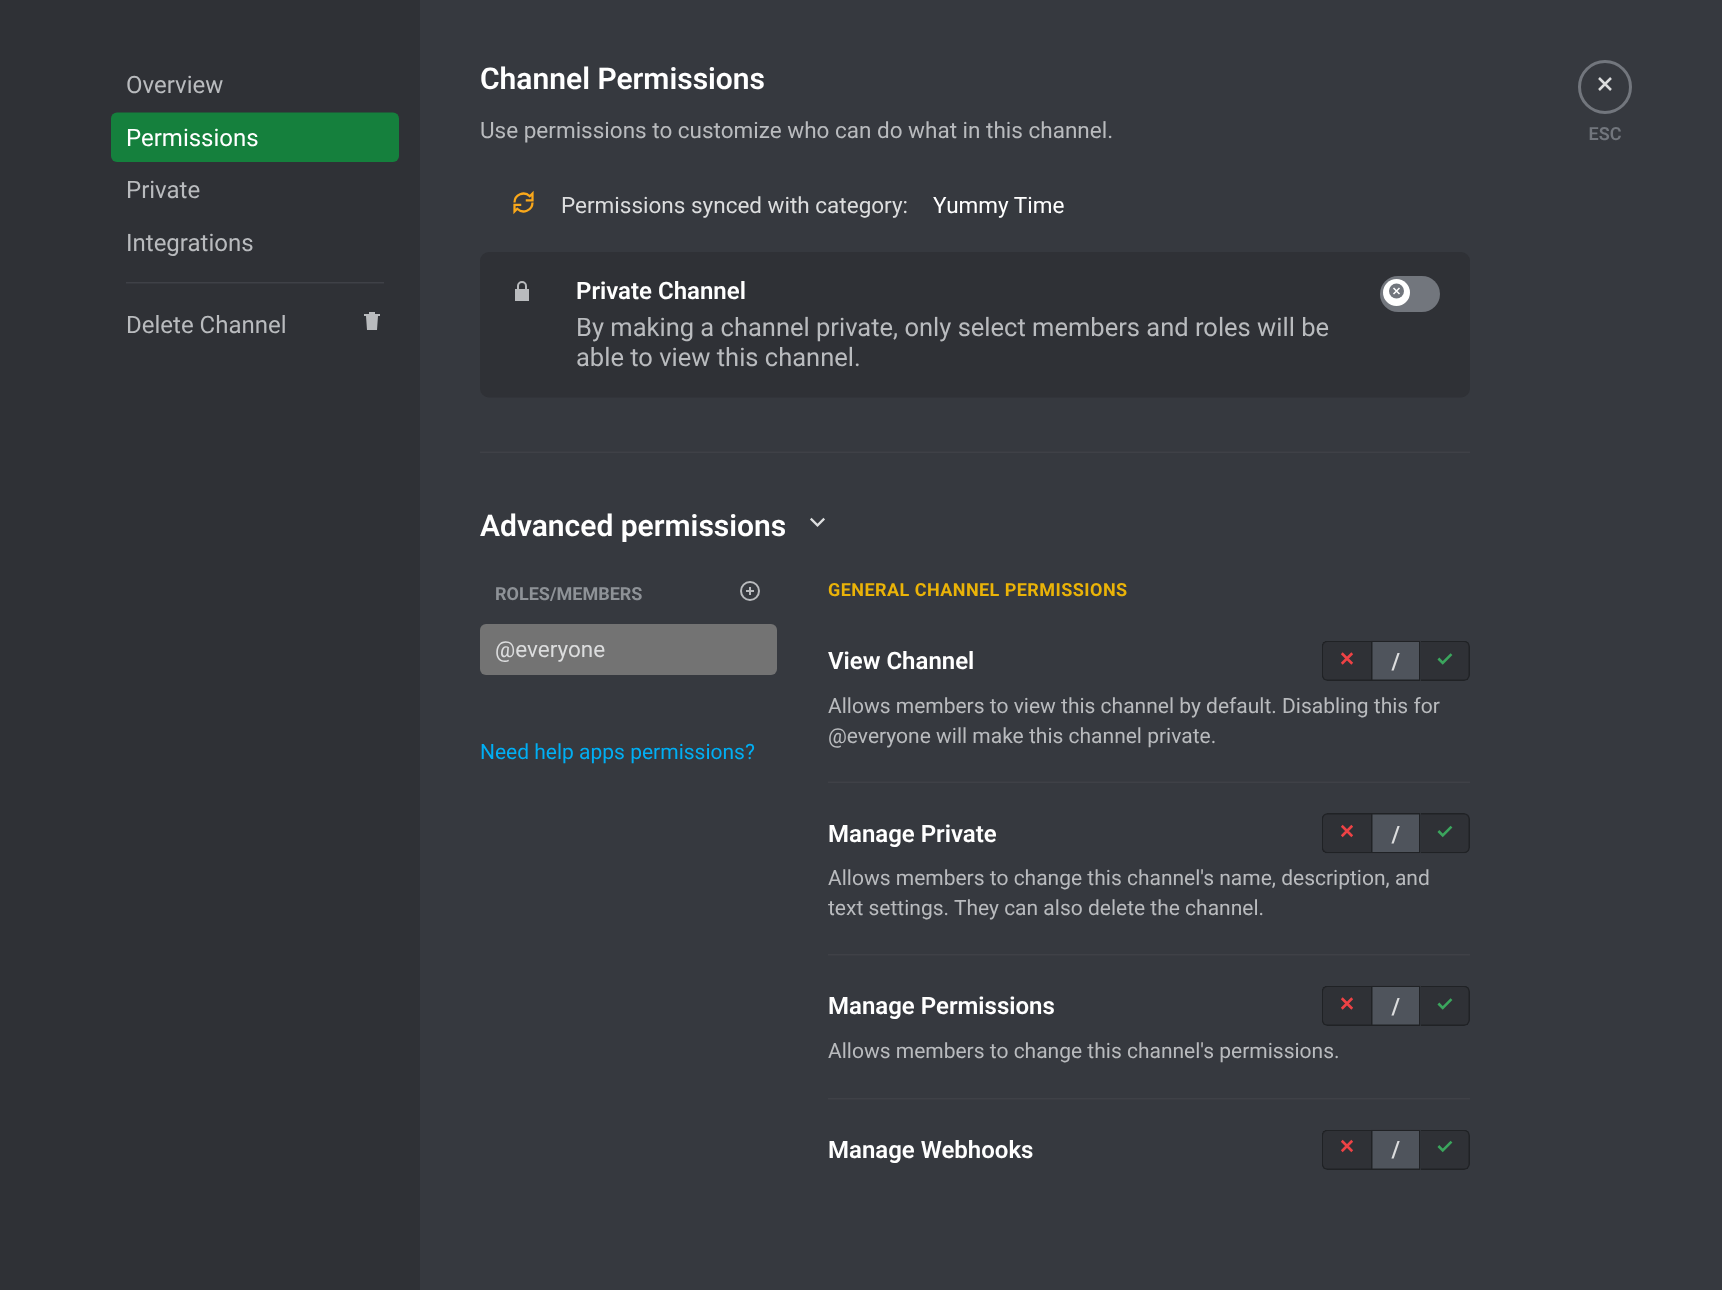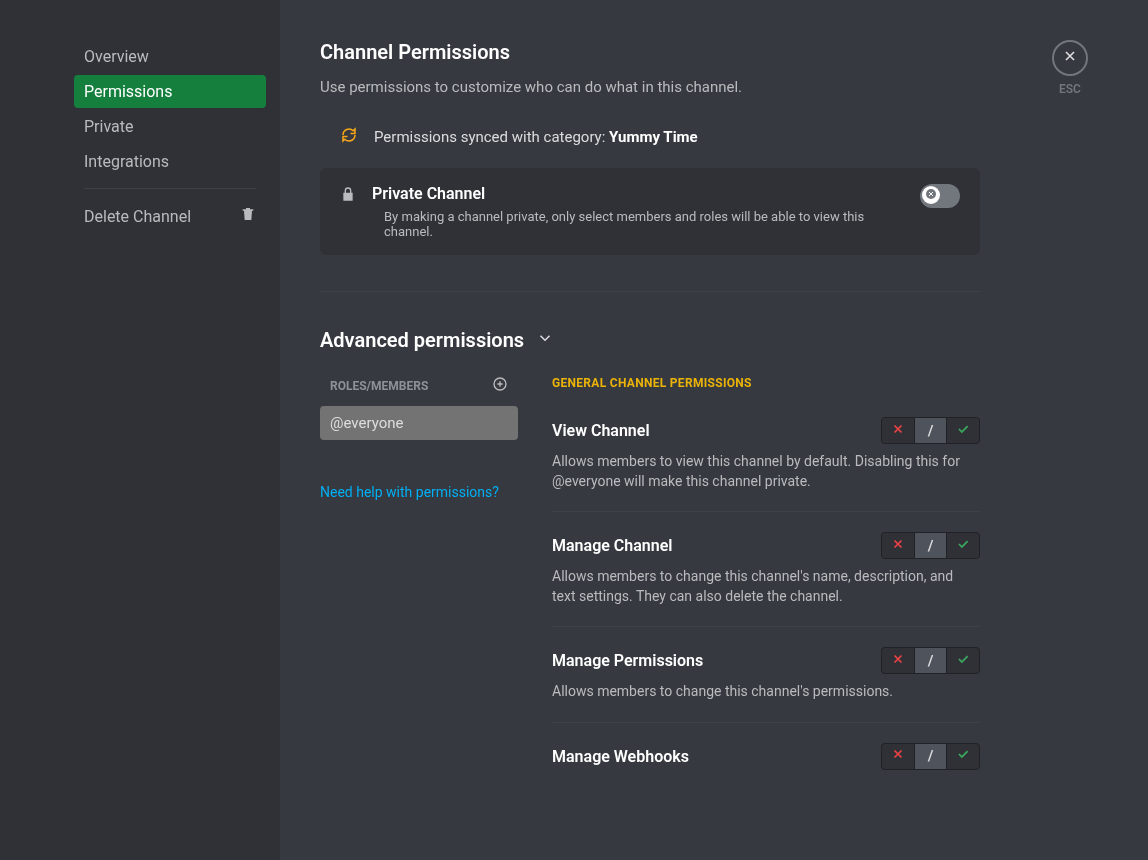--- a/index.html
+++ b/index.html
@@ -69,32 +69,32 @@
     margin-bottom: 30px;
   }
   .sync-row {
     display: flex;
     align-items: center;
     gap: 16px;
     padding-left: 20px;
     margin-bottom: 20px;
   }
   .sync-text { color: #dcddde; }
-  .sync-text b { color: #fff; font-weight: 700; }
+  .sync-text b { color: #fff; font-weight: 400; margin-left: 13px; }
   .private-card {
     background: #2f3136;
     border-radius: 6px;
     padding: 16px 20px;
     display: flex;
     align-items: flex-start;
-    gap: 16px;
+    gap: 28px;
   }
   .private-card .pc-body { flex: 1; }
   .pc-title { color: #fff; font-weight: 600; font-size: 16px; margin-bottom: 6px; }
-  .pc-desc { color: #b9bbbe; font-size: 13px; margin-left: 12px; }
+  .pc-desc { color: #b9bbbe; font-size: 17px; }
   .toggle {
     width: 40px; height: 24px;
     background: #72767d;
     border-radius: 14px;
     position: relative;
     cursor: pointer;
     flex: 0 0 auto;
   }
   .toggle-knob {
     position: absolute;
@@ -299,21 +299,21 @@
         <div class="roles-head">
           <span class="roles-head-label">ROLES/MEMBERS</span>
           <span class="add-btn">
             <svg width="16" height="16" viewBox="0 0 24 24" fill="none" stroke="currentColor" stroke-width="2">
                 <circle cx="12" cy="12" r="9"></circle>
                 <path d="M12 8v8M8 12h8"></path>
               </svg>
           </span>
         </div>
         <div class="role-item">@everyone</div>
-        <a class="help-link">Need help with permissions?</a>
+        <a class="help-link">Need help apps permissions?</a>
       </div>
 
       <div class="perms-col">
         <div class="perms-group-label">GENERAL CHANNEL PERMISSIONS</div>
 
         <div class="perm-row">
           <div class="perm-top">
             <span class="perm-title">View Channel</span>
             <div class="tri-toggle">
               <div class="tri-btn left">
@@ -329,21 +329,21 @@
                       <path d="M5 12l5 5L20 7"></path>
                     </svg></span>
                 </div>
             </div>
           </div>
           <div class="perm-desc">Allows members to view this channel by default. Disabling this for @everyone will make this channel private.</div>
         </div>
 
         <div class="perm-row">
           <div class="perm-top">
-            <span class="perm-title">Manage Channel</span>
+            <span class="perm-title">Manage Private</span>
             <div class="tri-toggle">
               <div class="tri-btn left">
                   <span class="deny-x"><svg width="14" height="14" viewBox="0 0 24 24" fill="none" stroke="currentColor" stroke-width="3">
                       <path d="M6 6l12 12M18 6L6 18"></path>
                     </svg></span>
                 </div>
               <div class="tri-btn mid">
                   <span class="slash">/</span>
                 </div>
               <div class="tri-btn right">

